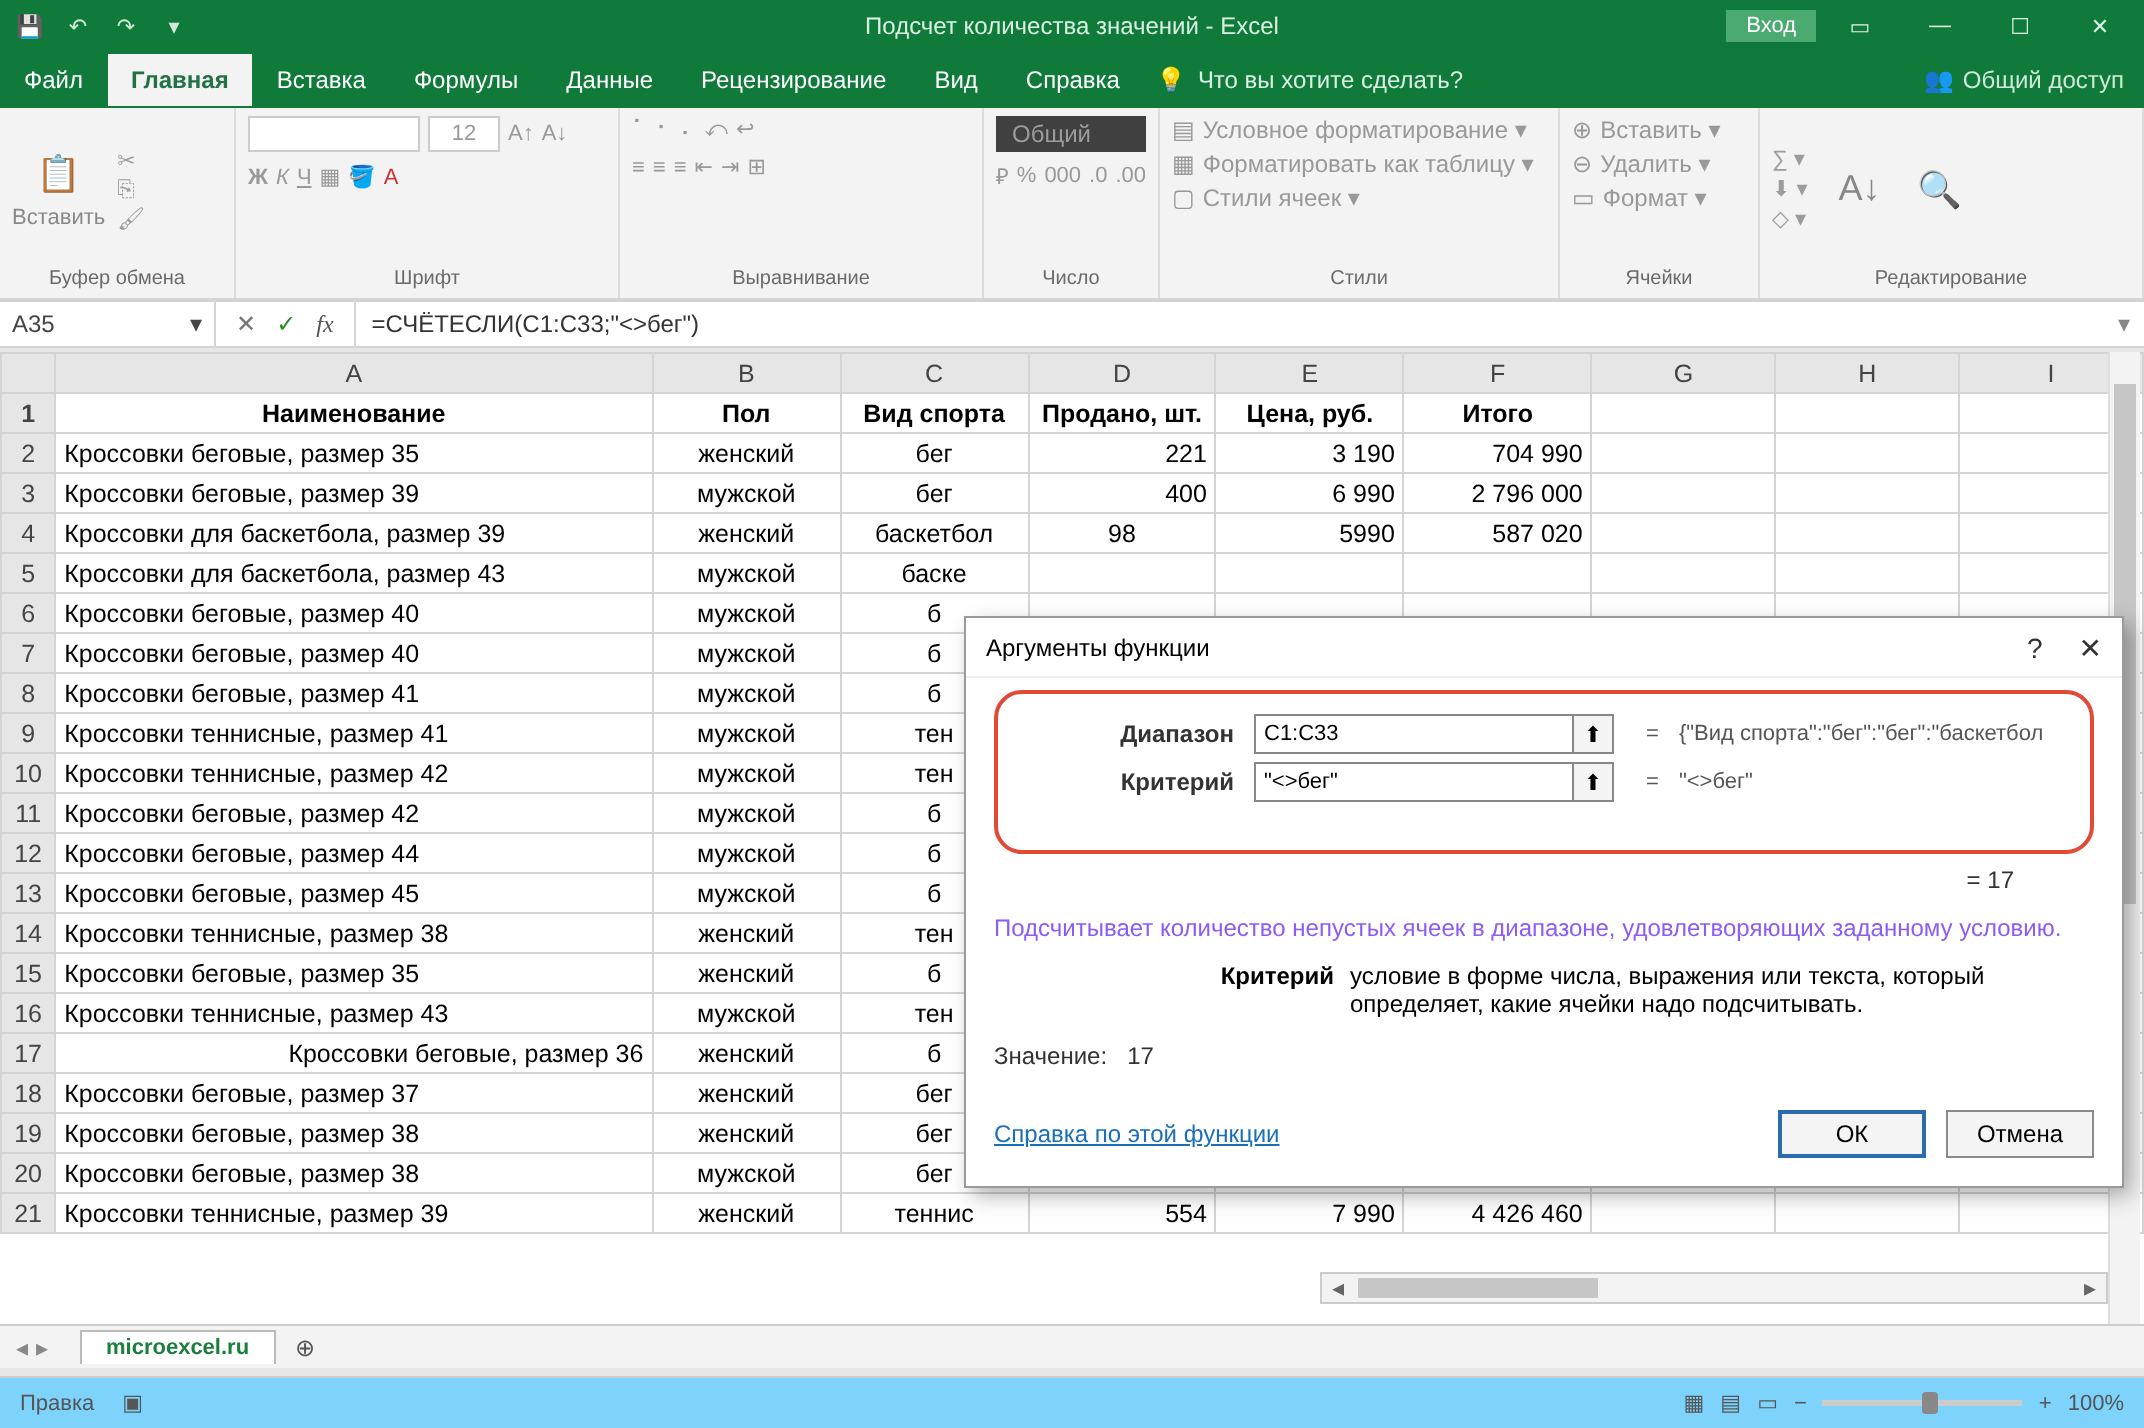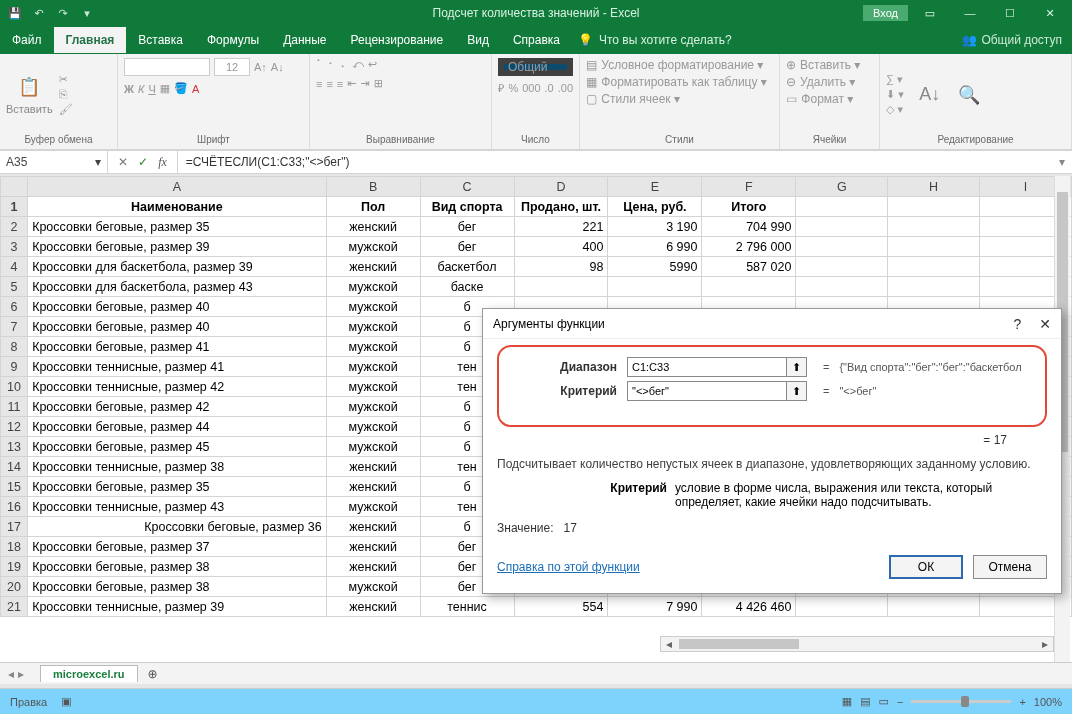--- a/index.html
+++ b/index.html
@@ -63,21 +63,21 @@
 .fn-name { font-size:12px; color:#333; margin:4px 0 6px; }
 .arg-box { border:2px solid #e24a37; border-radius:14px; padding:6px 8px 20px; margin-bottom:8px; }
 .arg-row { display:flex; align-items:center; gap:10px; margin:4px 0; }
 .arg-label { width:110px; text-align:right; font-weight:700; color:#333; }
 .arg-input-wrap { display:flex; align-items:center; flex-shrink:0; }
 .arg-input { width:160px; height:20px; border:1px solid #888; padding:0 4px; font-size:11px; background:#fff; }
 .ref-btn { width:20px; height:20px; border:1px solid #888; border-left:none; display:flex; align-items:center; justify-content:center; background:#f4f4f4; font-size:11px; }
 .arg-eq { color:#555; margin-left:6px; font-size:11px; }
 .arg-preview { color:#555; font-size:11px; overflow:hidden; text-overflow:ellipsis; white-space:nowrap; flex:1; min-width:0; }
 .result-eq { text-align:right; padding-right:40px; color:#333; margin-top:-2px; }
-.fn-desc { color:#404040; margin:10px 0; }
+.fn-desc { color:#8b5cf6; margin:10px 0; }
 .crit-desc { display:flex; gap:8px; }
 .crit-desc .l { font-weight:700; width:170px; text-align:right; }
 .crit-desc .r { flex:1; }
 .val-row { margin:12px 0 4px; color:#333; }
 .dlg-footer { display:flex; justify-content:space-between; align-items:center; padding:4px 14px 14px; }
 .help-link { color:#1a6fb8; text-decoration:underline; cursor:pointer; }
 .dlg-buttons { display:flex; gap:10px; }
 .dlg-btn { width:74px; height:24px; border:1px solid #8a8a8a; background:#f4f4f4; font-size:12px; }
 .dlg-btn.primary { border:2px solid #2b6bad; }
 .vscroll { position:absolute; right:2px; top:176px; width:16px; bottom:52px; background:#f3f3f3; border-left:1px solid #ddd; }
@@ -172,21 +172,21 @@
         <span>≡</span>
         <span>⇤</span>
         <span>⇥</span>
         <span>⊞</span>
       </div>
     </div>
     <div class="bottom-label">Выравнивание</div>
   </div>
   <div class="r-group" style="width:88px">
     <div class="rg-body" style="flex-direction:column;align-items:stretch;gap:4px">
-      <div style="border:6px solid #404040;height:18px;padding:0 4px;background:#0c4a6e;display:flex;align-items:center">
+      <div style="border:4px solid #404040;height:18px;padding:0 4px;background:#404040;display:flex;align-items:center">
           <span>Общий</span>
         </div>
       <div class="mini-row">
         <span>₽</span>
         <span>%</span>
         <span>000</span>
         <span>.0</span>
         <span>.00</span>
       </div>
     </div>
@@ -307,21 +307,21 @@
           <td class="col-F" style="text-align:right">2 796 000</td>
           <td class="col-G" style="text-align:right"></td>
           <td class="col-H" style="text-align:right"></td>
           <td class="col-I" style="text-align:right"></td>
         </tr>
         <tr>
           <td class="rowhdr">4</td>
           <td class="col-A" style="text-align:left">Кроссовки для баскетбола, размер 39</td>
           <td class="col-B" style="text-align:center">женский</td>
           <td class="col-C" style="text-align:center">баскетбол</td>
-          <td class="col-D" style="text-align:right">98</td>
+          <td class="col-D" style="text-align:center">98</td>
           <td class="col-E" style="text-align:right">5990</td>
           <td class="col-F" style="text-align:right">587 020</td>
           <td class="col-G" style="text-align:right"></td>
           <td class="col-H" style="text-align:right"></td>
           <td class="col-I" style="text-align:right"></td>
         </tr>
         <tr>
           <td class="rowhdr">5</td>
           <td class="col-A" style="text-align:left">Кроссовки для баскетбола, размер 43</td>
           <td class="col-B" style="text-align:center">мужской</td>

